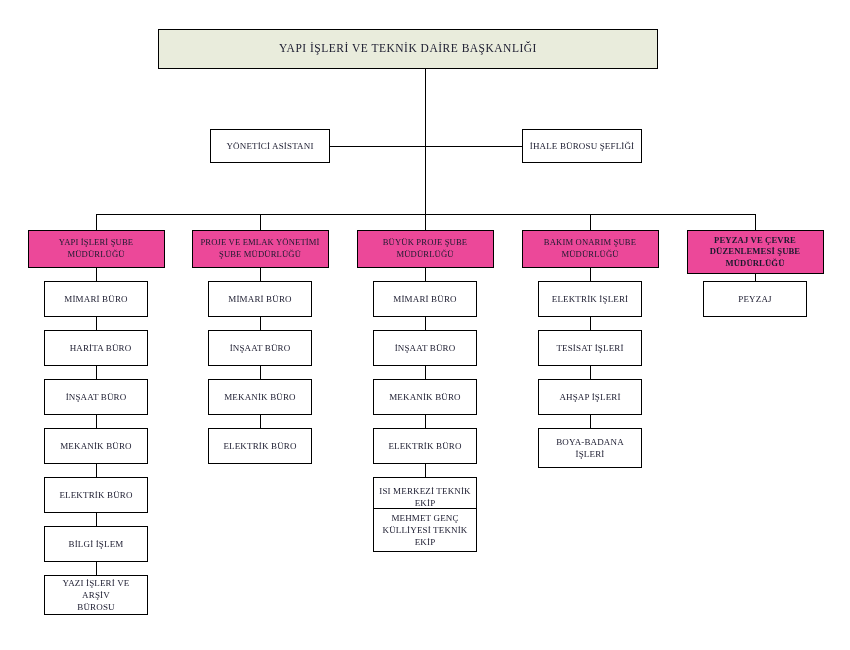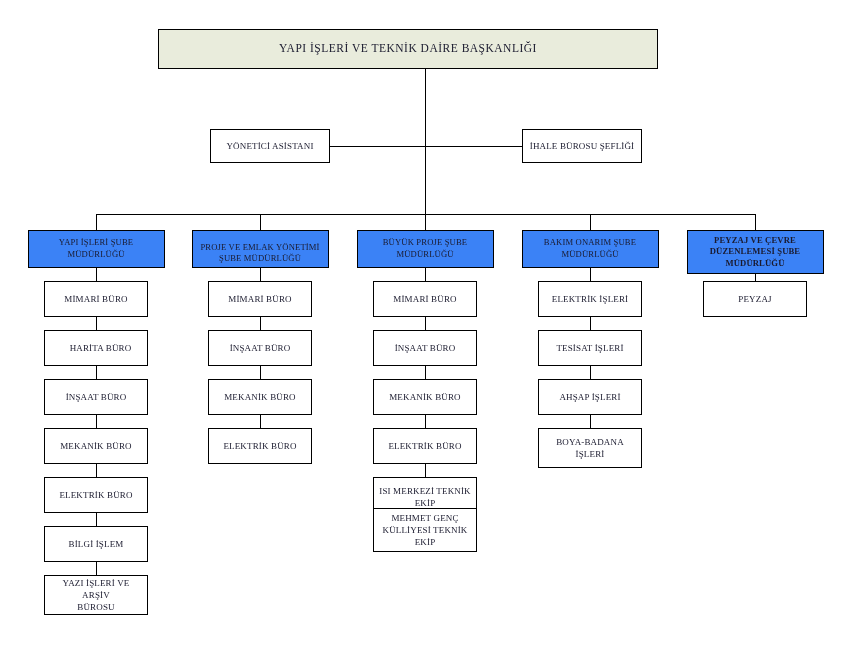--- a/index.html
+++ b/index.html
@@ -29,21 +29,21 @@
     line-height: 1.35;
     letter-spacing: 0.15px;
     padding: 2px 3px;
   }
   .node.title-node {
     background: #e9ecdc;
     font-size: 11.5px;
     letter-spacing: 0.5px;
   }
   .node.dept-node {
-    background: #3b82f6;
+    background: #ec4899;
     font-size: 8.6px;
   }
   .node .node-label {
     display: block;
     width: 100%;
     white-space: pre-line;
   }
   .conn {
     position: absolute;
     background: #000000;
@@ -96,21 +96,21 @@
     <div class="conn v" style="left: 96px; top: 513px; height: 13px;"></div>
     <div class="node" style="left: 44px; top: 526px; width: 104px; height: 36px;">
       <span class="node-label">BİLGİ İŞLEM</span>
     </div>
     <div class="conn v" style="left: 96px; top: 562px; height: 13px;"></div>
     <div class="node" style="left: 44px; top: 575px; width: 104px; height: 40px;">
       <span class="node-label">YAZI İŞLERİ VE ARŞİV
 BÜROSU</span>
     </div>
     <div class="conn v" style="left: 260px; top: 214px; height: 16px;"></div>
-    <div class="node dept-node" style="left: 191.5px; top: 230px; width: 137px; height: 38px; align-items: flex-end;">
+    <div class="node dept-node" style="left: 191.5px; top: 230px; width: 137px; height: 38px;">
       <span class="node-label">PROJE VE EMLAK YÖNETİMİ
 ŞUBE MÜDÜRLÜĞÜ</span>
     </div>
     <div class="conn v" style="left: 260px; top: 268px; height: 13px;"></div>
     <div class="node" style="left: 208px; top: 281px; width: 104px; height: 36px;">
       <span class="node-label">MİMARİ BÜRO</span>
     </div>
     <div class="conn v" style="left: 260px; top: 317px; height: 13px;"></div>
     <div class="node" style="left: 208px; top: 330px; width: 104px; height: 36px;">
       <span class="node-label">İNŞAAT BÜRO</span>

